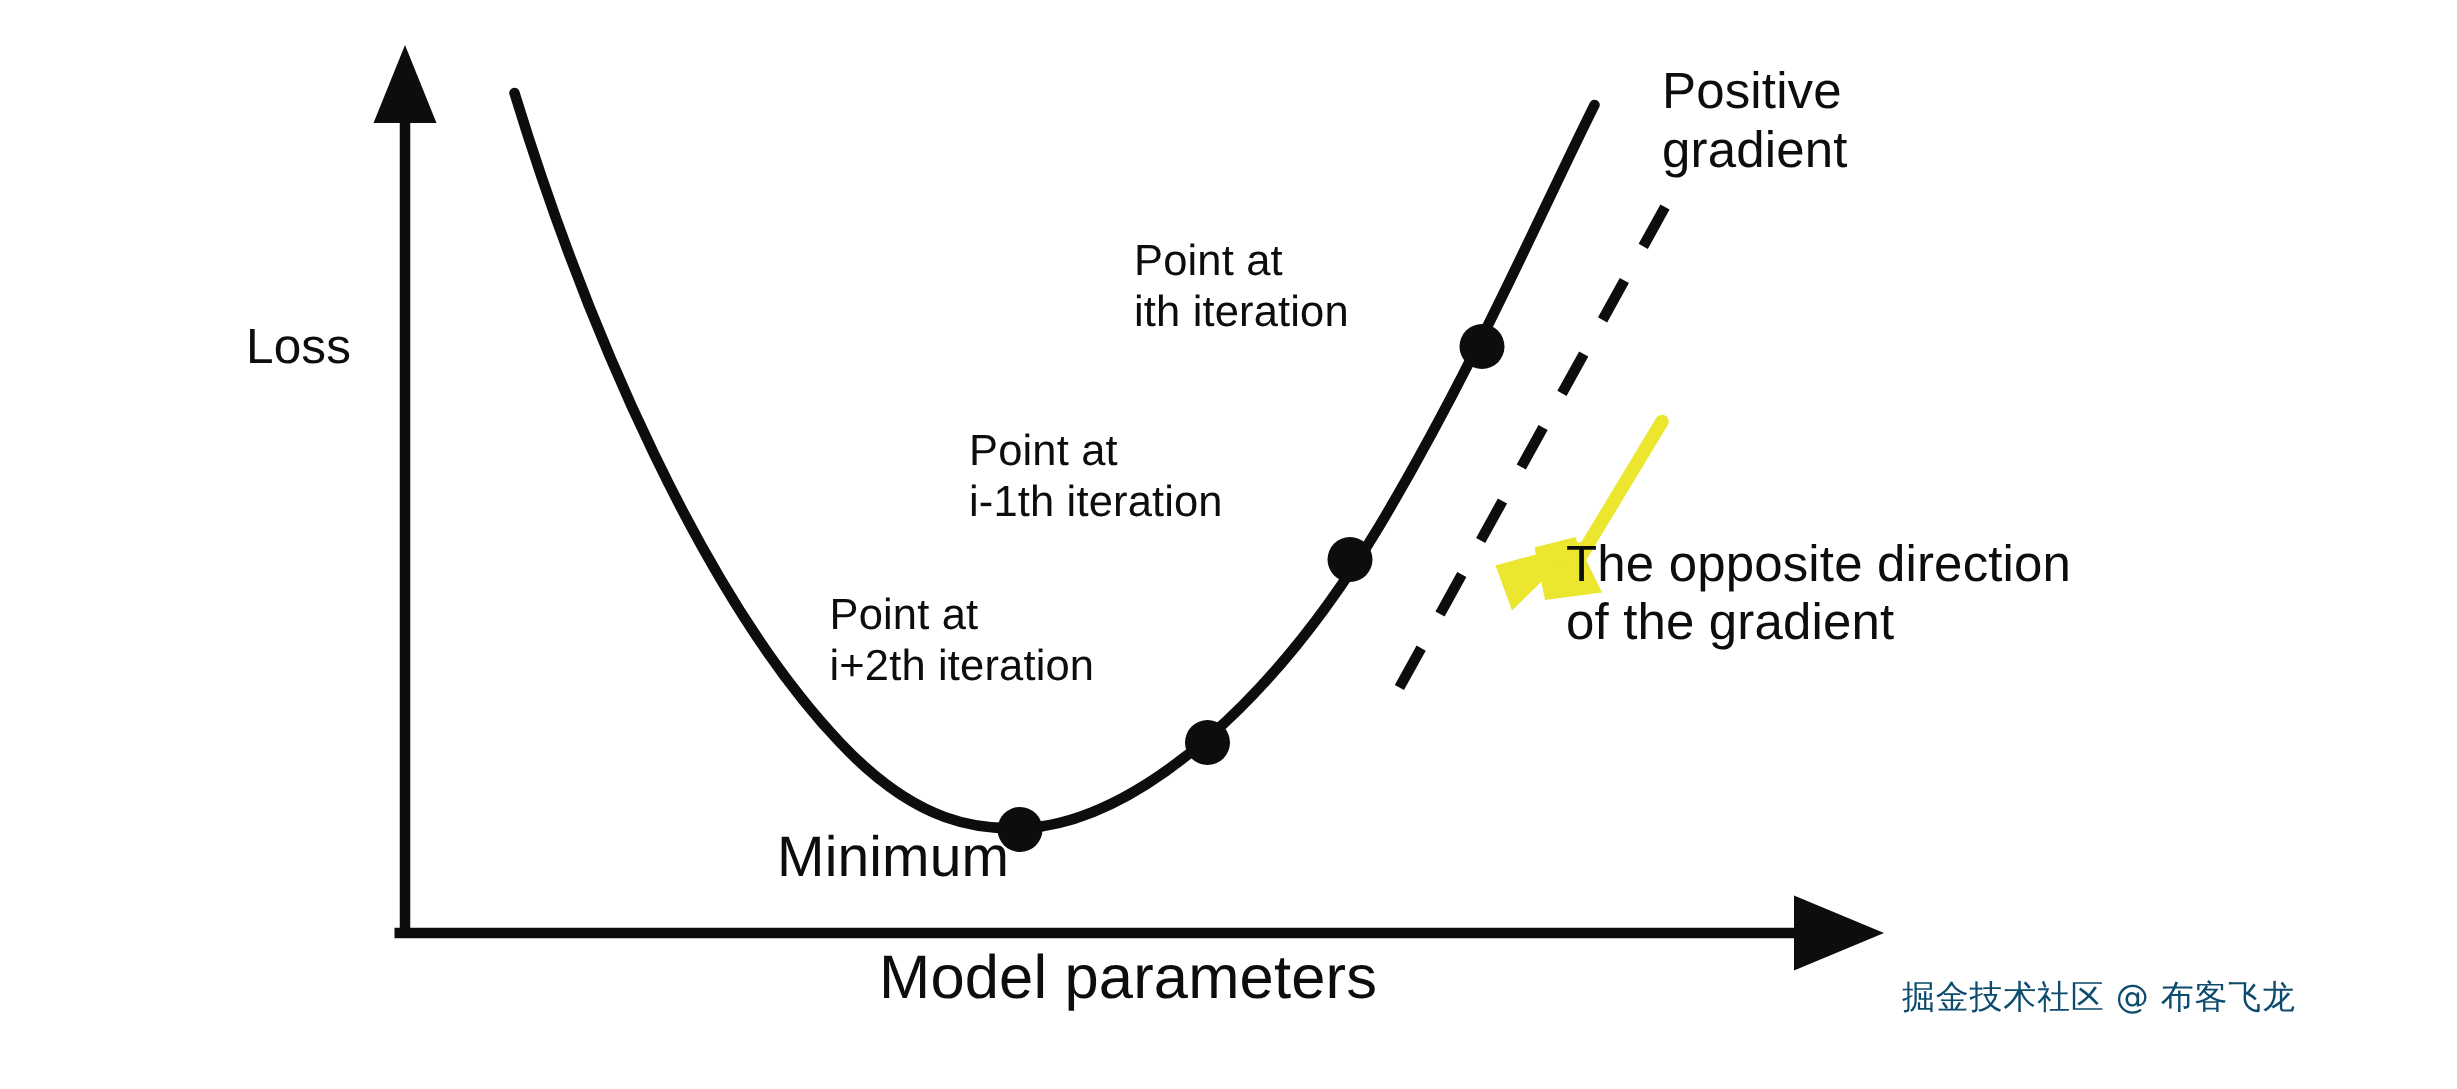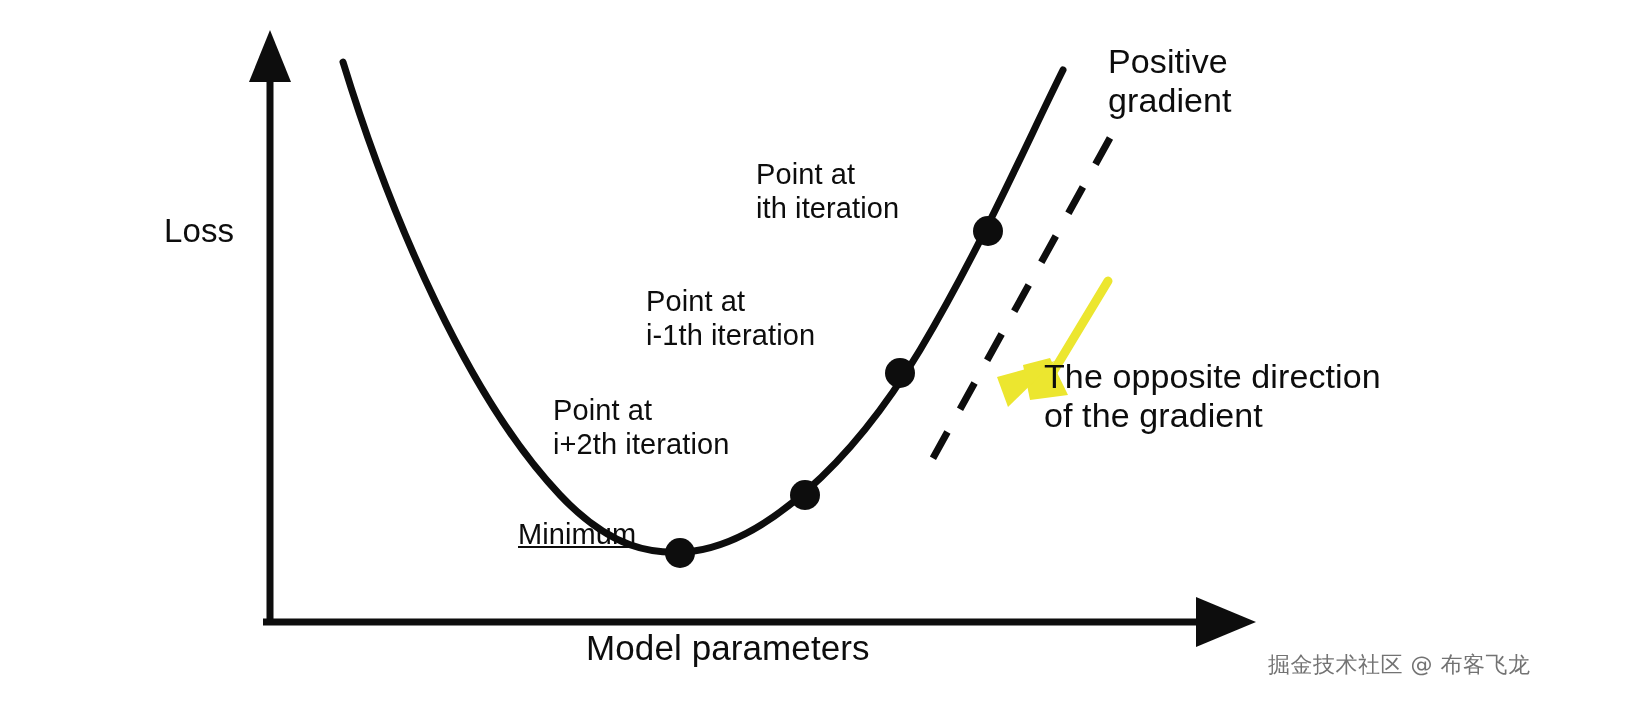--- a/index.html
+++ b/index.html
@@ -35,59 +35,58 @@
     letter-spacing: 0.1px;
   }
   .lbl-axis-y {
     left: 164px;
     top: 212px;
     font-size: 33px;
   }
   .lbl-axis-x {
     left: 586px;
     top: 628px;
-    font-size: 35px;
+    font-size: 41px;
   }
   .lbl-pt-i {
     left: 756px;
     top: 158px;
     font-size: 29px;
   }
   .lbl-pt-im1 {
     left: 646px;
     top: 285px;
     font-size: 29px;
   }
   .lbl-pt-ip2 {
     left: 553px;
     top: 394px;
     font-size: 29px;
   }
   .lbl-minimum {
     left: 518px;
-    top: 518px;
-    font-size: 29px;
-    text-decoration: underline;
+    top: 550px;
+    font-size: 38px;
   }
   .lbl-positive {
     left: 1108px;
     top: 42px;
     font-size: 34px;
   }
   .lbl-opposite {
     left: 1044px;
     top: 357px;
     font-size: 34px;
   }
   .watermark {
     position: absolute;
     left: 1268px;
     top: 650px;
     font-size: 22px;
-    color: #737373;
+    color: #0c4a6e;
     font-family: "DejaVu Sans", sans-serif;
     letter-spacing: 0.5px;
     white-space: pre;
   }
 </style>
 </head>
 <body>
 
 <div id="stage">
 

